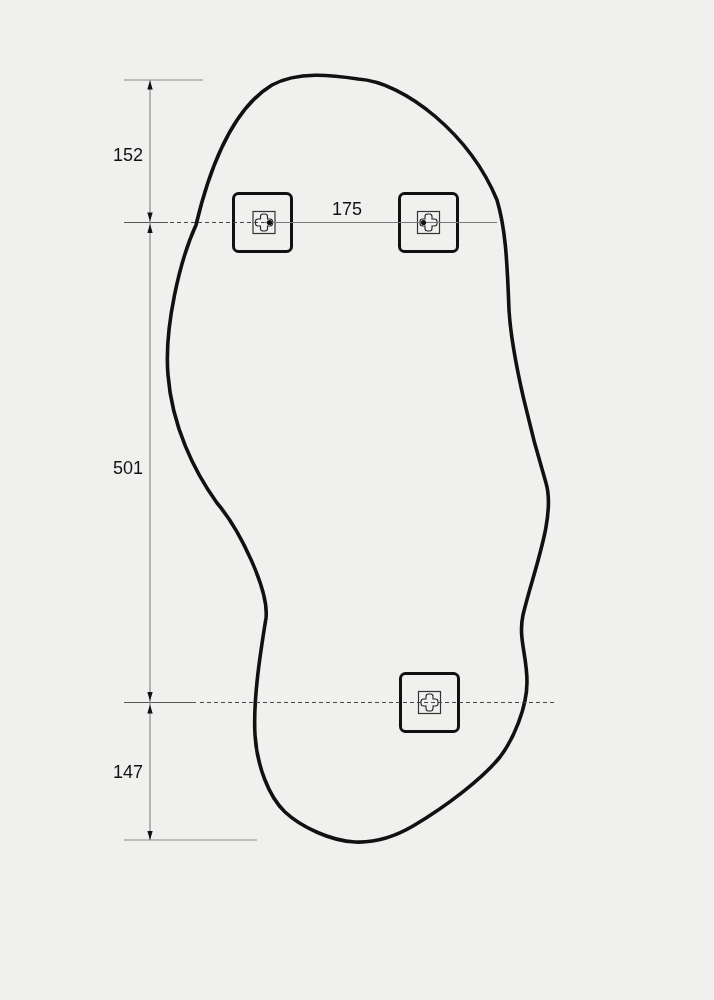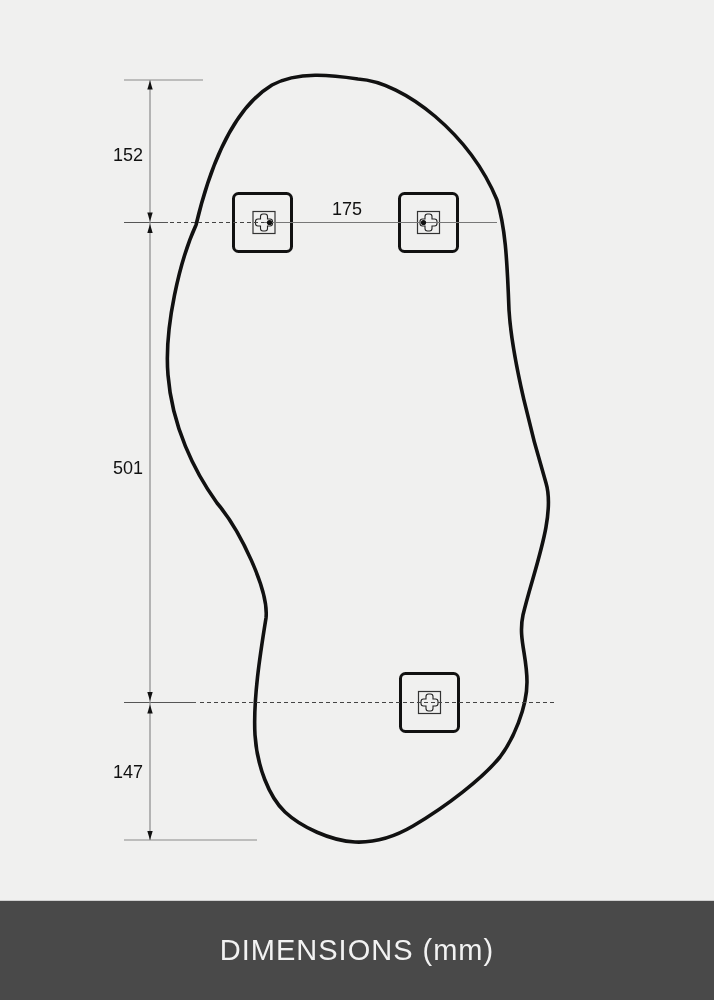--- a/index.html
+++ b/index.html
@@ -101,17 +101,14 @@
     <polygon points="150,701 147.3,692 152.7,692" fill="#111"></polygon>
     <polygon points="150,704.5 147.3,713.5 152.7,713.5" fill="#111"></polygon>
     <polygon points="150,840 147.3,831 152.7,831" fill="#111"></polygon>
 
     <text class="dim-label" x="128" y="161" text-anchor="middle">152</text>
     <text class="dim-label" x="128" y="474" text-anchor="middle">501</text>
     <text class="dim-label" x="128" y="778" text-anchor="middle">147</text>
     <text class="dim-label" x="347" y="215" text-anchor="middle">175</text>
   </svg>
 
-  <div class="footer">
-    <span class="footer-title">DIMENSIONS (mm)</span>
-  </div>
 
 </div>
 
 </body></html>

